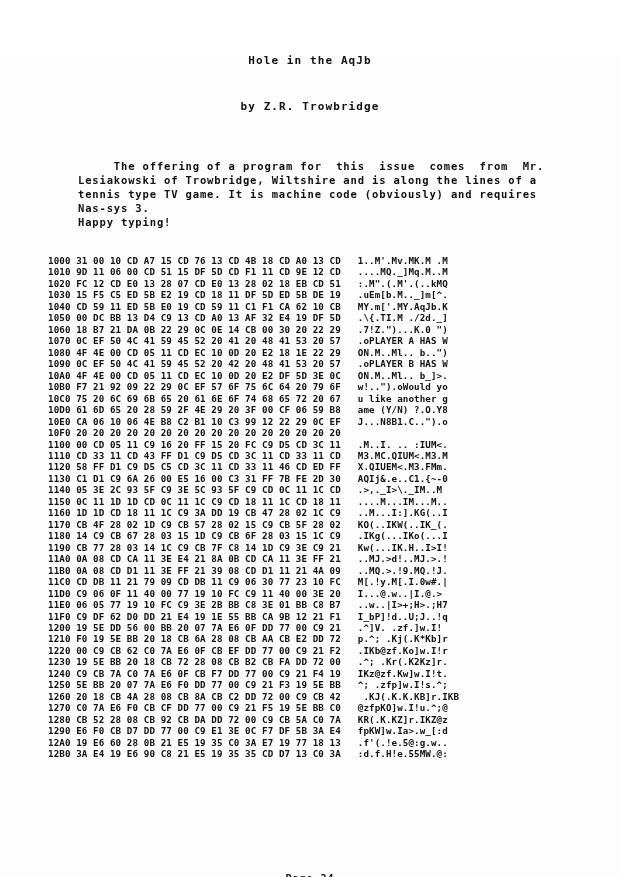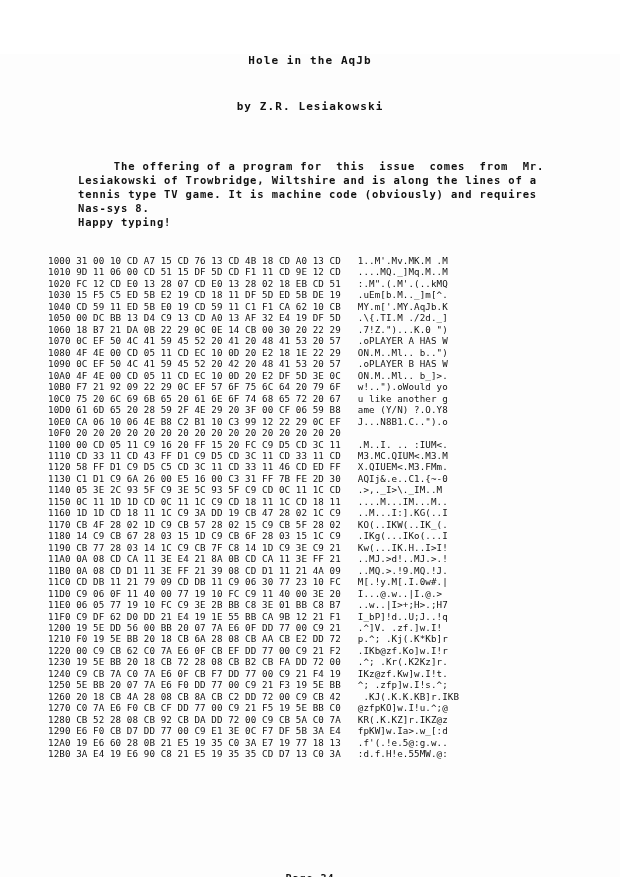--- a/index.html
+++ b/index.html
@@ -43,21 +43,21 @@
     line-height: 14px;
     letter-spacing: 0.85px;
     font-weight: 700;
     white-space: pre-wrap;
   }
   .dump {
     margin: 26px 0 8px 48px;
     font-size: 9.2px;
     line-height: 11.47px;
     letter-spacing: 0.1px;
-    font-weight: 400;
+    font-weight: 700;
     white-space: pre;
   }
   .dump-row {
     display: block;
     white-space: pre;
   }
   .addr { display: inline; }
   .hex  { display: inline; }
   .gap  { display: inline; }
   .ascii{ display: inline; }
@@ -72,25 +72,25 @@
     letter-spacing: 1px;
   }
 </style>
 </head>
 <body>
 
 <div class="page">
 
   <div class="title">Hole in the AqJb</div>
 
-  <div class="byline">by Z.R. Lesiakowski</div>
+  <div class="byline">by Z.R. Trowbridge</div>
 
   <div class="intro">     The offering of a program for  this  issue  comes  from  Mr.
 Lesiakowski of Trowbridge, Wiltshire and is along the lines of a
 tennis type TV game. It is machine code (obviously) and requires
-Nas-sys 8.
+Nas-sys 3.
 Happy typing!</div>
 
   <div class="dump"><span class="dump-row"><span class="addr">1000</span><span class="gap"> </span><span class="hex">31 00 10 CD A7 15 CD 76 13 CD 4B 18 CD A0 13 CD</span><span class="gap">   </span><span class="ascii">1..M'.Mv.MK.M .M</span></span><span class="dump-row"><span class="addr">1010</span><span class="gap"> </span><span class="hex">9D 11 06 00 CD 51 15 DF 5D CD F1 11 CD 9E 12 CD</span><span class="gap">   </span><span class="ascii">....MQ._]Mq.M..M</span></span><span class="dump-row"><span class="addr">1020</span><span class="gap"> </span><span class="hex">FC 12 CD E0 13 28 07 CD E0 13 28 02 18 EB CD 51</span><span class="gap">   </span><span class="ascii">:.M".(.M'.(..kMQ</span></span><span class="dump-row"><span class="addr">1030</span><span class="gap"> </span><span class="hex">15 F5 C5 ED 5B E2 19 CD 18 11 DF 5D ED 5B DE 19</span><span class="gap">   </span><span class="ascii">.uEm[b.M.._]m[^.</span></span><span class="dump-row"><span class="addr">1040</span><span class="gap"> </span><span class="hex">CD 59 11 ED 5B E0 19 CD 59 11 C1 F1 CA 62 10 CB</span><span class="gap">   </span><span class="ascii">MY.m['.MY.AqJb.K</span></span><span class="dump-row"><span class="addr">1050</span><span class="gap"> </span><span class="hex">00 DC BB 13 D4 C9 13 CD A0 13 AF 32 E4 19 DF 5D</span><span class="gap">   </span><span class="ascii">.\{.TI.M ./2d._]</span></span><span class="dump-row"><span class="addr">1060</span><span class="gap"> </span><span class="hex">18 B7 21 DA 0B 22 29 0C 0E 14 CB 00 30 20 22 29</span><span class="gap">   </span><span class="ascii">.7!Z.")...K.0 ")</span></span><span class="dump-row"><span class="addr">1070</span><span class="gap"> </span><span class="hex">0C EF 50 4C 41 59 45 52 20 41 20 48 41 53 20 57</span><span class="gap">   </span><span class="ascii">.oPLAYER A HAS W</span></span><span class="dump-row"><span class="addr">1080</span><span class="gap"> </span><span class="hex">4F 4E 00 CD 05 11 CD EC 10 0D 20 E2 18 1E 22 29</span><span class="gap">   </span><span class="ascii">ON.M..Ml.. b..")</span></span><span class="dump-row"><span class="addr">1090</span><span class="gap"> </span><span class="hex">0C EF 50 4C 41 59 45 52 20 42 20 48 41 53 20 57</span><span class="gap">   </span><span class="ascii">.oPLAYER B HAS W</span></span><span class="dump-row"><span class="addr">10A0</span><span class="gap"> </span><span class="hex">4F 4E 00 CD 05 11 CD EC 10 0D 20 E2 DF 5D 3E 0C</span><span class="gap">   </span><span class="ascii">ON.M..Ml.. b_]&gt;.</span></span><span class="dump-row"><span class="addr">10B0</span><span class="gap"> </span><span class="hex">F7 21 92 09 22 29 0C EF 57 6F 75 6C 64 20 79 6F</span><span class="gap">   </span><span class="ascii">w!..").oWould yo</span></span><span class="dump-row"><span class="addr">10C0</span><span class="gap"> </span><span class="hex">75 20 6C 69 6B 65 20 61 6E 6F 74 68 65 72 20 67</span><span class="gap">   </span><span class="ascii">u like another g</span></span><span class="dump-row"><span class="addr">10D0</span><span class="gap"> </span><span class="hex">61 6D 65 20 28 59 2F 4E 29 20 3F 00 CF 06 59 B8</span><span class="gap">   </span><span class="ascii">ame (Y/N) ?.O.Y8</span></span><span class="dump-row"><span class="addr">10E0</span><span class="gap"> </span><span class="hex">CA 06 10 06 4E B8 C2 B1 10 C3 99 12 22 29 0C EF</span><span class="gap">   </span><span class="ascii">J...N8B1.C..").o</span></span><span class="dump-row"><span class="addr">10F0</span><span class="gap"> </span><span class="hex">20 20 20 20 20 20 20 20 20 20 20 20 20 20 20 20</span><span class="gap">   </span><span class="ascii"></span></span><span class="dump-row"><span class="addr">1100</span><span class="gap"> </span><span class="hex">00 CD 05 11 C9 16 20 FF 15 20 FC C9 D5 CD 3C 11</span><span class="gap">   </span><span class="ascii">.M..I. .. :IUM&lt;.</span></span><span class="dump-row"><span class="addr">1110</span><span class="gap"> </span><span class="hex">CD 33 11 CD 43 FF D1 C9 D5 CD 3C 11 CD 33 11 CD</span><span class="gap">   </span><span class="ascii">M3.MC.QIUM&lt;.M3.M</span></span><span class="dump-row"><span class="addr">1120</span><span class="gap"> </span><span class="hex">58 FF D1 C9 D5 C5 CD 3C 11 CD 33 11 46 CD ED FF</span><span class="gap">   </span><span class="ascii">X.QIUEM&lt;.M3.FMm.</span></span><span class="dump-row"><span class="addr">1130</span><span class="gap"> </span><span class="hex">C1 D1 C9 6A 26 00 E5 16 00 C3 31 FF 7B FE 2D 30</span><span class="gap">   </span><span class="ascii">AQIj&amp;.e..C1.{~-0</span></span><span class="dump-row"><span class="addr">1140</span><span class="gap"> </span><span class="hex">05 3E 2C 93 5F C9 3E 5C 93 5F C9 CD 0C 11 1C CD</span><span class="gap">   </span><span class="ascii">.&gt;,._I&gt;\._IM..M</span></span><span class="dump-row"><span class="addr">1150</span><span class="gap"> </span><span class="hex">0C 11 1D 1D CD 0C 11 1C C9 CD 18 11 1C CD 18 11</span><span class="gap">   </span><span class="ascii">....M...IM...M..</span></span><span class="dump-row"><span class="addr">1160</span><span class="gap"> </span><span class="hex">1D 1D CD 18 11 1C C9 3A DD 19 CB 47 28 02 1C C9</span><span class="gap">   </span><span class="ascii">..M...I:].KG(..I</span></span><span class="dump-row"><span class="addr">1170</span><span class="gap"> </span><span class="hex">CB 4F 28 02 1D C9 CB 57 28 02 15 C9 CB 5F 28 02</span><span class="gap">   </span><span class="ascii">KO(..IKW(..IK_(.</span></span><span class="dump-row"><span class="addr">1180</span><span class="gap"> </span><span class="hex">14 C9 CB 67 28 03 15 1D C9 CB 6F 28 03 15 1C C9</span><span class="gap">   </span><span class="ascii">.IKg(...IKo(...I</span></span><span class="dump-row"><span class="addr">1190</span><span class="gap"> </span><span class="hex">CB 77 28 03 14 1C C9 CB 7F C8 14 1D C9 3E C9 21</span><span class="gap">   </span><span class="ascii">Kw(...IK.H..I&gt;I!</span></span><span class="dump-row"><span class="addr">11A0</span><span class="gap"> </span><span class="hex">0A 08 CD CA 11 3E E4 21 8A 0B CD CA 11 3E FF 21</span><span class="gap">   </span><span class="ascii">..MJ.&gt;d!..MJ.&gt;.!</span></span><span class="dump-row"><span class="addr">11B0</span><span class="gap"> </span><span class="hex">0A 08 CD D1 11 3E FF 21 39 08 CD D1 11 21 4A 09</span><span class="gap">   </span><span class="ascii">..MQ.&gt;.!9.MQ.!J.</span></span><span class="dump-row"><span class="addr">11C0</span><span class="gap"> </span><span class="hex">CD DB 11 21 79 09 CD DB 11 C9 06 30 77 23 10 FC</span><span class="gap">   </span><span class="ascii">M[.!y.M[.I.0w#.|</span></span><span class="dump-row"><span class="addr">11D0</span><span class="gap"> </span><span class="hex">C9 06 0F 11 40 00 77 19 10 FC C9 11 40 00 3E 20</span><span class="gap">   </span><span class="ascii">I...@.w..|I.@.&gt; </span></span><span class="dump-row"><span class="addr">11E0</span><span class="gap"> </span><span class="hex">06 05 77 19 10 FC C9 3E 2B BB C8 3E 01 BB C8 B7</span><span class="gap">   </span><span class="ascii">..w..|I&gt;+;H&gt;.;H7</span></span><span class="dump-row"><span class="addr">11F0</span><span class="gap"> </span><span class="hex">C9 DF 62 D0 DD 21 E4 19 1E 55 BB CA 9B 12 21 F1</span><span class="gap">   </span><span class="ascii">I_bP]!d..U;J..!q</span></span><span class="dump-row"><span class="addr">1200</span><span class="gap"> </span><span class="hex">19 5E DD 56 00 BB 20 07 7A E6 0F DD 77 00 C9 21</span><span class="gap">   </span><span class="ascii">.^]V. .zf.]w.I!</span></span><span class="dump-row"><span class="addr">1210</span><span class="gap"> </span><span class="hex">F0 19 5E BB 20 18 CB 6A 28 08 CB AA CB E2 DD 72</span><span class="gap">   </span><span class="ascii">p.^; .Kj(.K*Kb]r</span></span><span class="dump-row"><span class="addr">1220</span><span class="gap"> </span><span class="hex">00 C9 CB 62 C0 7A E6 0F CB EF DD 77 00 C9 21 F2</span><span class="gap">   </span><span class="ascii">.IKb@zf.Ko]w.I!r</span></span><span class="dump-row"><span class="addr">1230</span><span class="gap"> </span><span class="hex">19 5E BB 20 18 CB 72 28 08 CB B2 CB FA DD 72 00</span><span class="gap">   </span><span class="ascii">.^; .Kr(.K2Kz]r.</span></span><span class="dump-row"><span class="addr">1240</span><span class="gap"> </span><span class="hex">C9 CB 7A C0 7A E6 0F CB F7 DD 77 00 C9 21 F4 19</span><span class="gap">   </span><span class="ascii">IKz@zf.Kw]w.I!t.</span></span><span class="dump-row"><span class="addr">1250</span><span class="gap"> </span><span class="hex">5E BB 20 07 7A E6 F0 DD 77 00 C9 21 F3 19 5E BB</span><span class="gap">   </span><span class="ascii">^; .zfp]w.I!s.^;</span></span><span class="dump-row"><span class="addr">1260</span><span class="gap"> </span><span class="hex">20 18 CB 4A 28 08 CB 8A CB C2 DD 72 00 C9 CB 42</span><span class="gap">   </span><span class="ascii"> .KJ(.K.K.KB]r.IKB</span></span><span class="dump-row"><span class="addr">1270</span><span class="gap"> </span><span class="hex">C0 7A E6 F0 CB CF DD 77 00 C9 21 F5 19 5E BB C0</span><span class="gap">   </span><span class="ascii">@zfpKO]w.I!u.^;@</span></span><span class="dump-row"><span class="addr">1280</span><span class="gap"> </span><span class="hex">CB 52 28 08 CB 92 CB DA DD 72 00 C9 CB 5A C0 7A</span><span class="gap">   </span><span class="ascii">KR(.K.KZ]r.IKZ@z</span></span><span class="dump-row"><span class="addr">1290</span><span class="gap"> </span><span class="hex">E6 F0 CB D7 DD 77 00 C9 E1 3E 0C F7 DF 5B 3A E4</span><span class="gap">   </span><span class="ascii">fpKW]w.Ia&gt;.w_[:d</span></span><span class="dump-row"><span class="addr">12A0</span><span class="gap"> </span><span class="hex">19 E6 60 28 0B 21 E5 19 35 C0 3A E7 19 77 18 13</span><span class="gap">   </span><span class="ascii">.f'(.!e.5@:g.w..</span></span><span class="dump-row"><span class="addr">12B0</span><span class="gap"> </span><span class="hex">3A E4 19 E6 90 C8 21 E5 19 35 35 CD D7 13 C0 3A</span><span class="gap">   </span><span class="ascii">:d.f.H!e.55MW.@:</span></span></div>
 
   <div class="footer">Page   34</div>
 
 </div>
 
 </body></html>

